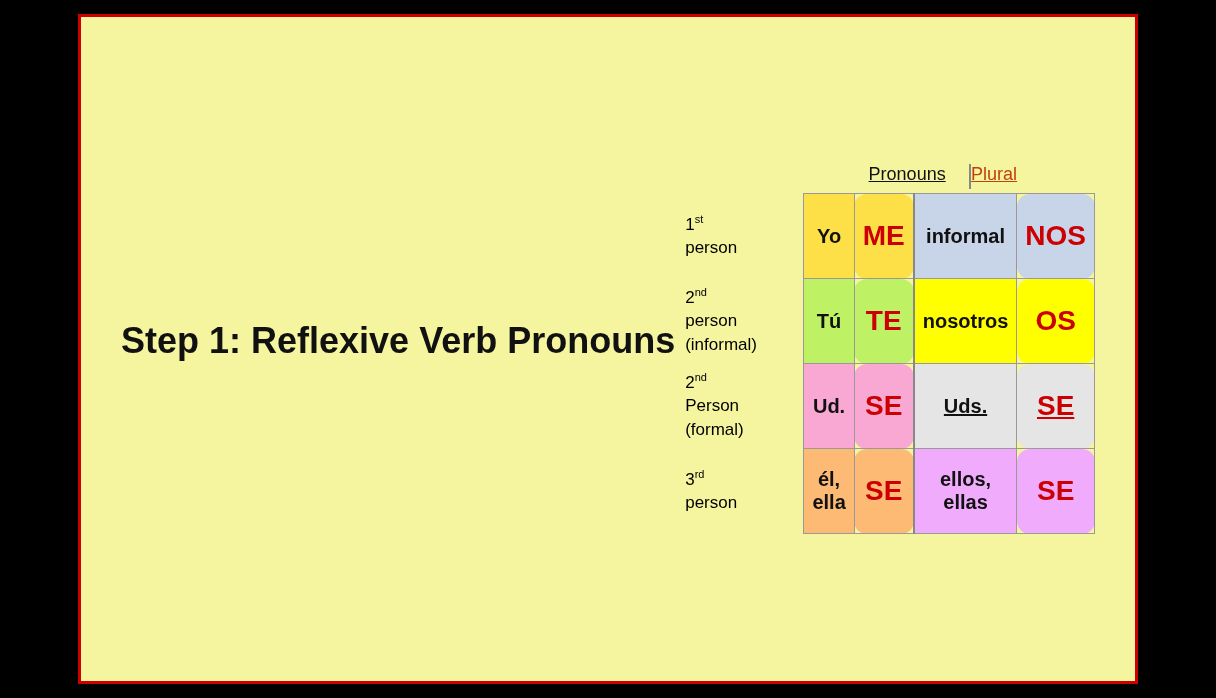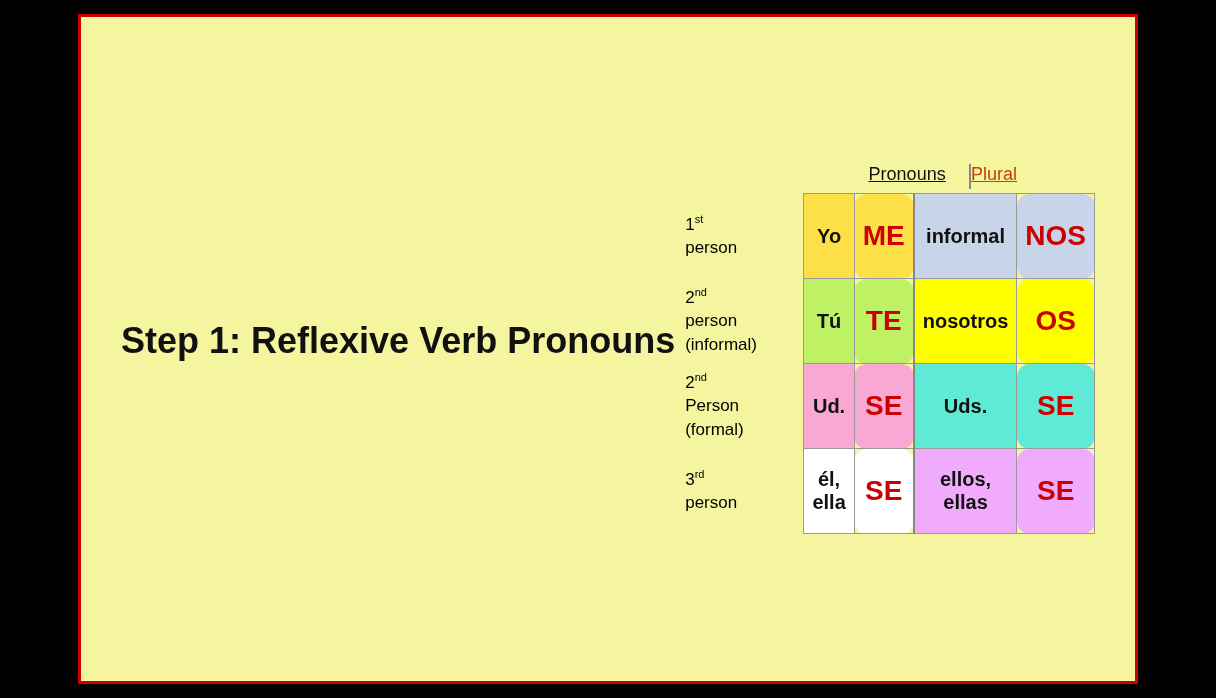--- a/index.html
+++ b/index.html
@@ -92,24 +92,25 @@
     .row-2nd .pronoun-cell {
       background: #bef264;
     }
     .row-2nd .pronoun-cell-right {
       background: #ffff00;
     }
     .row-2nd-formal .pronoun-cell {
       background: #f9a8d4;
     }
     .row-2nd-formal .pronoun-cell-right {
-      background: #5eead4;
+      background: #e5e5e5;
+      text-decoration: underline;
     }
     .row-3rd .pronoun-cell {
-      background: #ffffff;
+      background: #fdba74;
     }
     .row-3rd .pronoun-cell-right {
       background: #f0abfc;
     }
     .subject-cell {
       font-weight: bold;
       font-size: 20px;
       color: #111;
     }
     .reflexive-cell {

